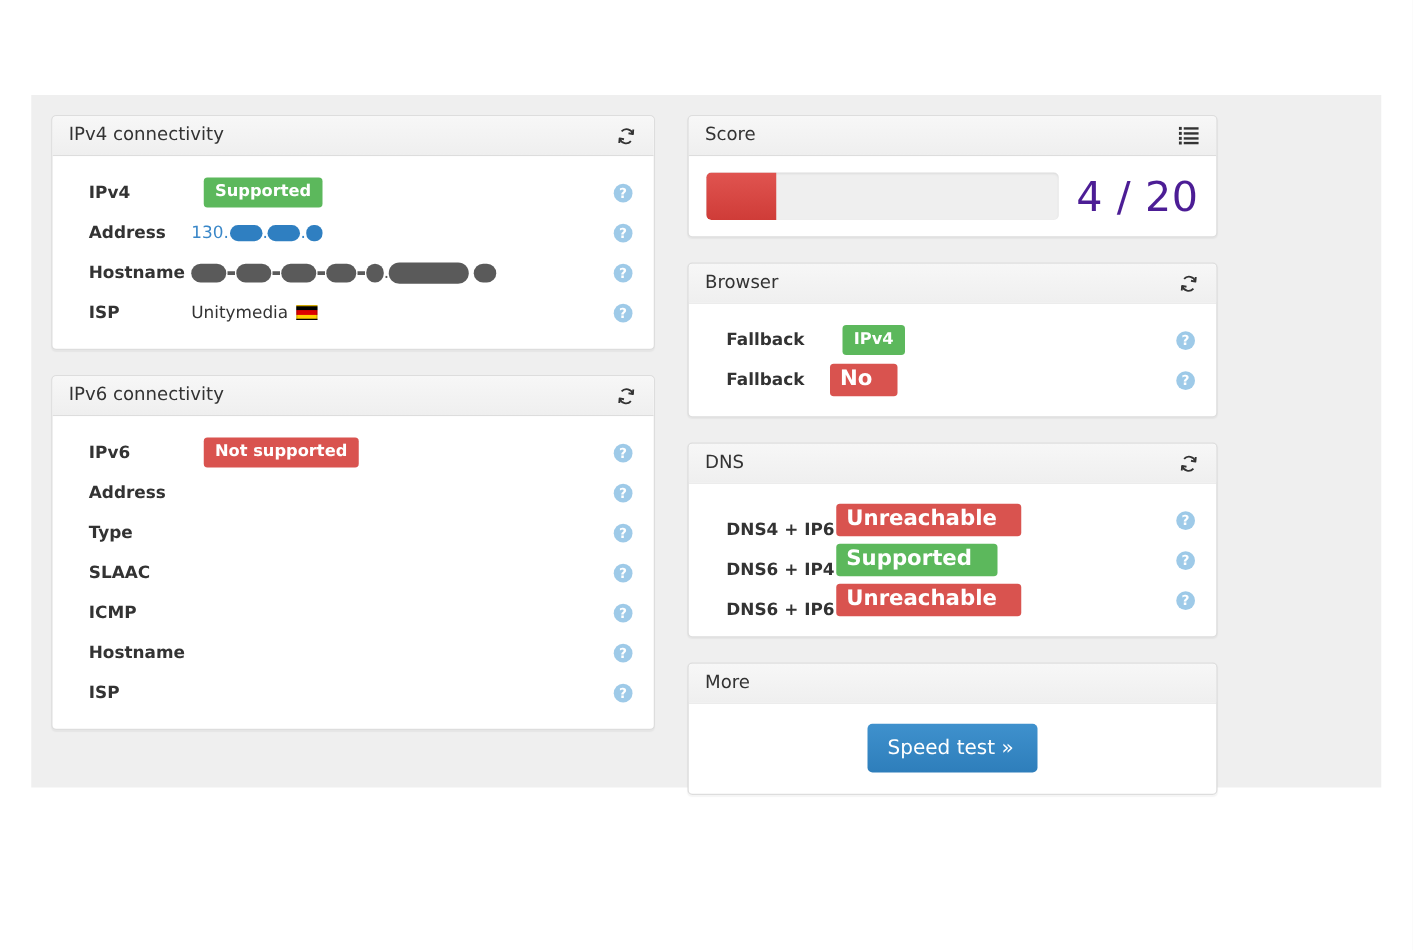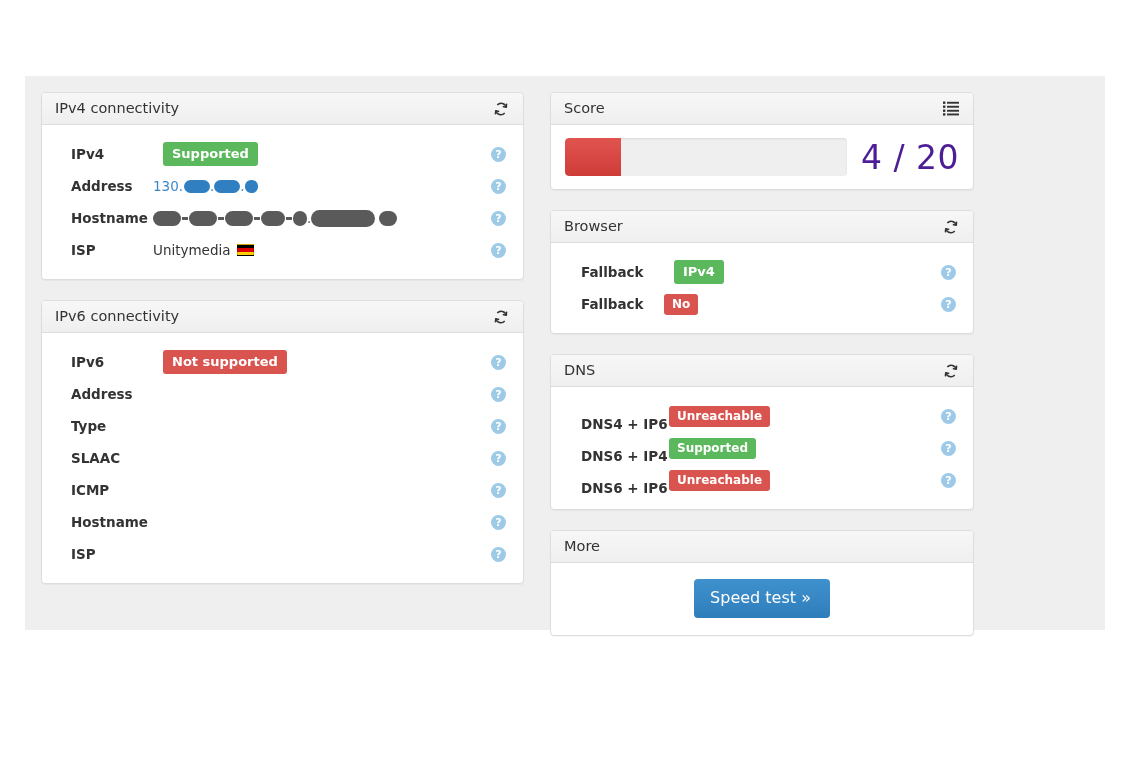--- a/index.html
+++ b/index.html
@@ -85,24 +85,24 @@
     color: #333333;
     display: flex;
     align-items: center;
     min-width: 0;
   }
   .row-help { flex: 0 0 auto; padding-right: 4px; }
 
   
   .badge {
     display: inline-block;
-    font-size: 12px;
+    font-size: 17px;
     font-weight: bold;
     color: #ffffff;
-    padding: 4px 8px 5px 8px;
+    padding: 4px 20px 5px 8px;
     border-radius: 3px;
     line-height: 1;
     white-space: nowrap;
   }
   .badge.lg { font-size: 13px; padding: 5px 9px 6px 9px; margin-left: 10px; }
   .badge-success { background: #5cb85c; }
   .badge-danger  { background: #d9534f; }
 
   
   .help {

